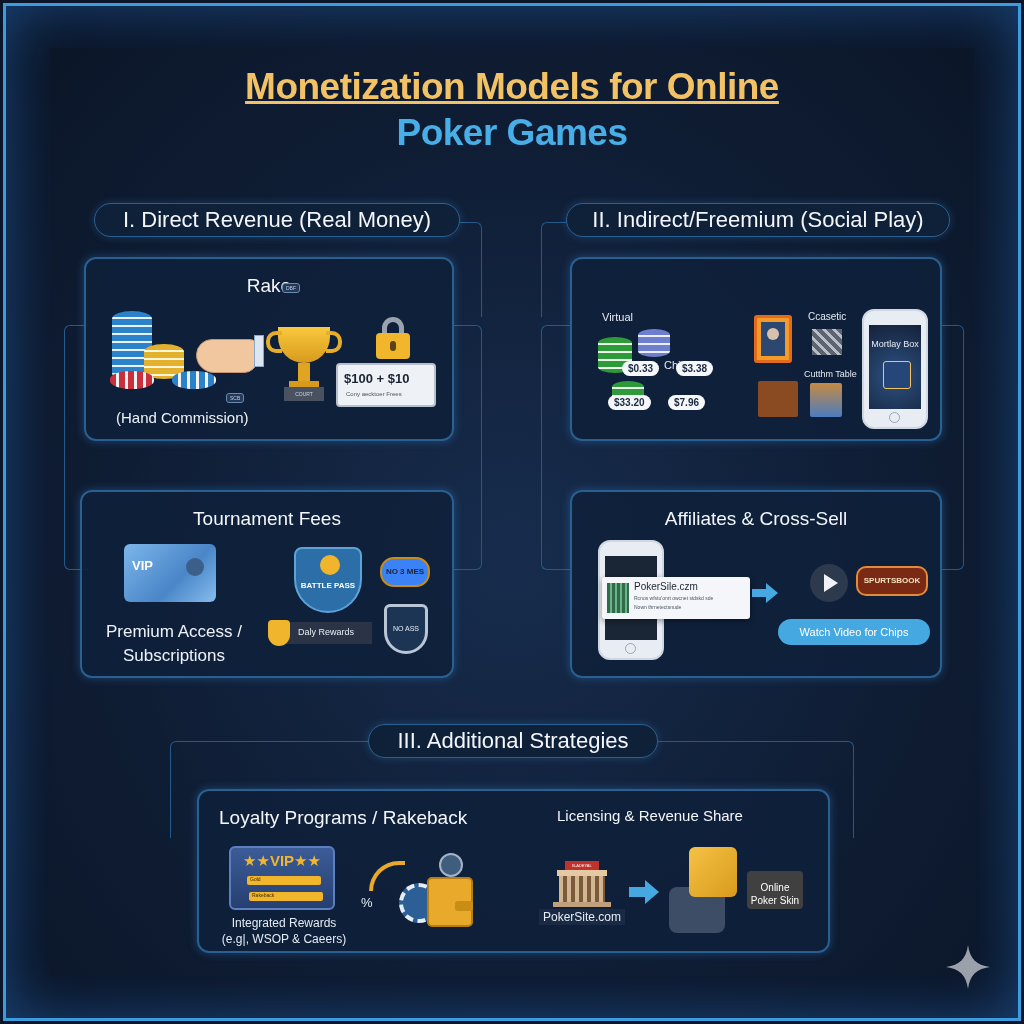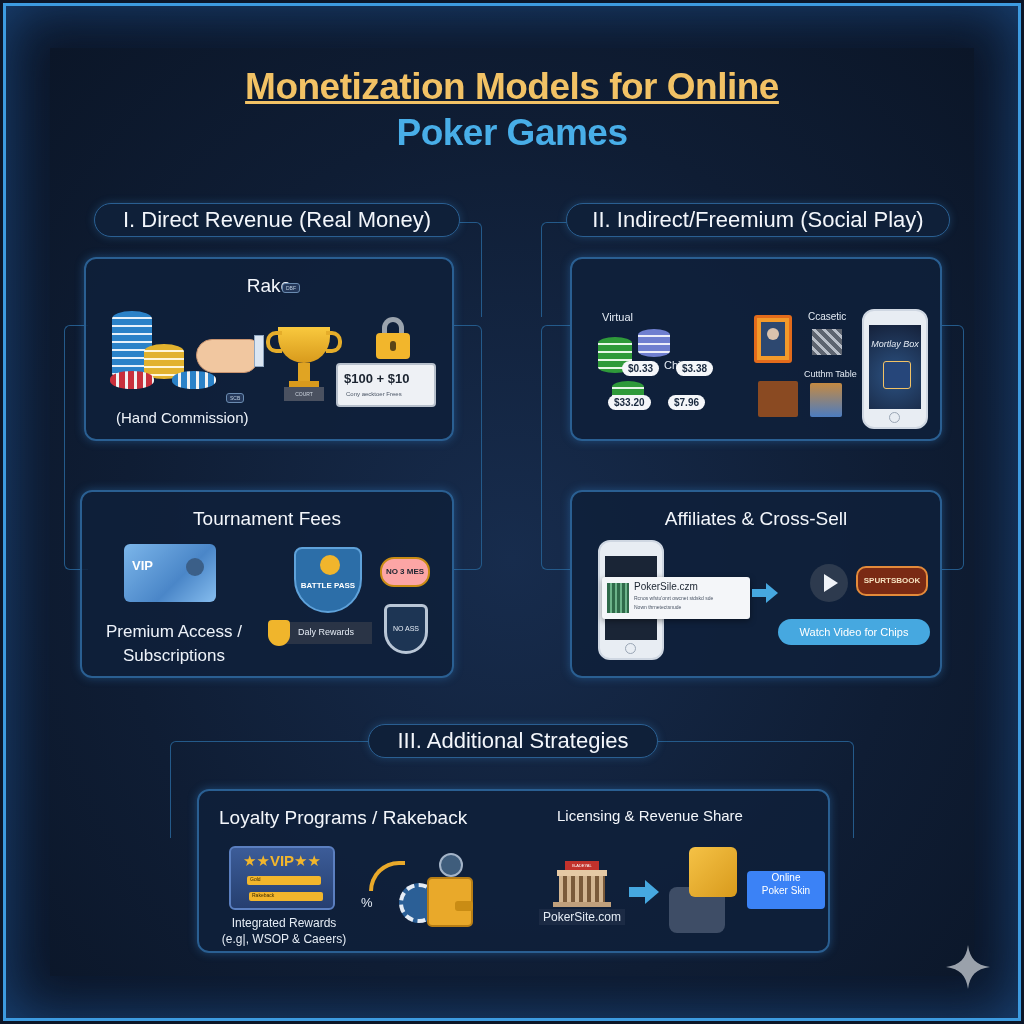--- a/index.html
+++ b/index.html
@@ -120,21 +120,21 @@
 <div class="card" style="left:80px; top:490px; width:374px; height:188px;">
   <div class="card-title" style="top:16px;">Tournament Fees</div>
   <div class="abs" style="left:42px; top:52px; width:92px; height:58px; border-radius:6px; background:linear-gradient(135deg,#7cb6ea,#4a86c8 60%,#86bdee);">
     <div class="abs" style="left:8px; top:14px; font-size:13px; font-weight:bold; color:#fff;">VIP</div>
     <div class="abs" style="left:62px; top:14px; width:18px; height:18px; border-radius:50%; background:#3b5f88;"></div>
   </div>
   <div class="abs" style="left:212px; top:55px; width:68px; height:66px; background:#2c6ea8; border:2px solid #5fa2da; border-radius:8px 8px 34px 34px;">
     <div class="abs" style="left:24px; top:6px; width:20px; height:20px; border-radius:50%; background:#f0b52c;"></div>
     <div class="abs" style="left:0; top:32px; width:100%; text-align:center; font-size:8px; font-weight:bold; color:#fff;">BATTLE PASS</div>
   </div>
-  <div class="abs" style="left:298px; top:65px; width:50px; height:30px; background:#fca5a5; border-radius:14px; border:2px solid #c98c14; text-align:center; line-height:26px; font-size:8px; font-weight:bold; color:#1b2430;">NO 3 MES</div>
+  <div class="abs" style="left:298px; top:65px; width:50px; height:30px; background:#3b82f6; border-radius:14px; border:2px solid #c98c14; text-align:center; line-height:26px; font-size:8px; font-weight:bold; color:#1b2430;">NO 3 MES</div>
   <div class="abs" style="left:302px; top:112px; width:44px; height:50px; background:#1d3554; border:3px solid #b9c6d6; border-radius:6px 6px 22px 22px; text-align:center; line-height:44px; font-size:7px; color:#e5ecf5;">NO ASS</div>
   <div class="abs" style="left:190px; top:130px; width:100px; height:22px; background:#2a3446;">
     <div class="abs" style="left:-4px; top:-2px; width:22px; height:26px; background:#f0b52c; border-radius:4px 4px 11px 11px;"></div>
     <div class="abs" style="left:26px; top:5px; font-size:9px; color:#e5ecf5;">Daly Rewards</div>
   </div>
   <div class="abs" style="left:12px; top:128px; width:160px; text-align:center; font-size:17px; color:#eef3fa; line-height:24px;">
     <div>Premium Access /</div>
     <div>Subscriptions</div>
   </div>
 </div>
@@ -156,21 +156,21 @@
     <div class="abs" style="left:10px; top:10px; width:12px; height:12px; border-radius:50%; background:#d9c2ad;"></div>
   </div>
   <div class="small-label" style="left:236px; top:52px; font-size:10px;">Ccasetic</div>
   <div class="abs" style="left:240px; top:70px; width:30px; height:26px; background:repeating-linear-gradient(45deg,#5d6470 0 4px,#b8bec8 4px 7px);"></div>
   <div class="small-label" style="left:232px; top:110px; font-size:9px;">Cutthm Table</div>
   <div>
     <div class="abs" style="left:186px; top:122px; width:40px; height:36px; background:#8a4a22; border-radius:2px;"></div>
     <div class="abs" style="left:238px; top:124px; width:32px; height:34px; background:linear-gradient(180deg,#c58a42,#4c7cc0); border-radius:2px;"></div>
   </div>
   <div class="phone" style="left:290px; top:50px; width:66px; height:120px;">
-    <div class="screen" style="background:radial-gradient(circle at 50% 60%,#2c5282,#15213a);font-style:italic;">
+    <div class="screen" style="background:radial-gradient(circle at 50% 60%,#2c5282,#15213a);">
       <div class="abs" style="left:0; top:14px; width:100%; text-align:center; font-size:9px; color:#e5ecf5;">Mortlay Box</div>
       <div class="abs" style="left:14px; top:36px; width:28px; height:28px; background:#26467a; border:1px solid #f2c265; border-radius:3px;"></div>
     </div>
     <div class="home"></div>
   </div>
 </div>
 
 <div class="card" style="left:570px; top:490px; width:372px; height:188px;">
   <div class="card-title" style="top:16px;">Affiliates &amp; Cross-Sell</div>
   <div class="phone" style="left:26px; top:48px; width:66px; height:120px;">
@@ -220,21 +220,21 @@
     <div class="abs" style="left:4px; top:9px; width:50px; height:6px; background:#e5c9a5;"></div>
     <div class="abs" style="left:6px; top:15px; width:46px; height:26px; background:repeating-linear-gradient(90deg,#d2b591 0 4px,#7a5a3a 4px 8px);"></div>
     <div class="abs" style="left:0; top:41px; width:58px; height:5px; background:#c0a07c;"></div>
   </div>
   <div class="abs" style="left:340px; top:118px; font-size:12px; color:#e5ecf5; background:#1b2a44; padding:1px 4px;">PokerSite.com</div>
   <div class="abs" style="left:430px; top:96px; width:18px; height:10px; background:#46a8e0;"></div>
   <div class="abs" style="left:446px; top:89px; width:0; height:0; border-left:14px solid #46a8e0; border-top:12px solid transparent; border-bottom:12px solid transparent;"></div>
   <div>
     <div class="abs" style="left:470px; top:96px; width:56px; height:46px; background:#3e4d66; border-radius:8px;"></div>
     <div class="abs" style="left:490px; top:56px; width:48px; height:50px; background:linear-gradient(135deg,#f5c246,#d89a1c); border-radius:6px;"></div>
-    <div class="abs" style="left:548px; top:80px; width:78px; height:38px; background:#3b82f6; border-radius:4px; font-size:10px; color:#fff; text-align:center; line-height:13px; padding-top:0;">
+    <div class="abs" style="left:548px; top:80px; width:56px; height:38px; background:#404040; border-radius:4px; font-size:10px; color:#fff; text-align:center; line-height:13px; padding-top:10px;">
       <div>Online</div>
       <div>Poker Skin</div>
     </div>
   </div>
 </div>
 
 <svg class="abs" style="left:944px; top:943px;" width="48" height="48" viewBox="0 0 48 48">
   <path d="M24 2 C26 16 32 22 46 24 C32 26 26 32 24 46 C22 32 16 26 2 24 C16 22 22 16 24 2 Z" fill="#9aa1ab"></path>
 </svg>
 

